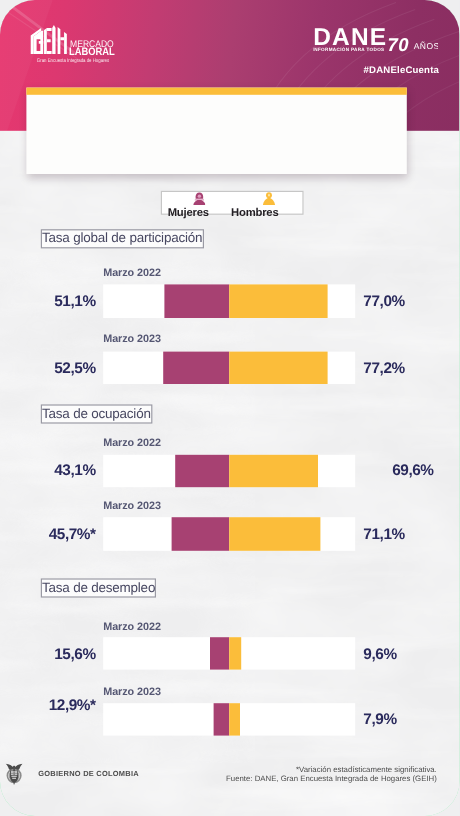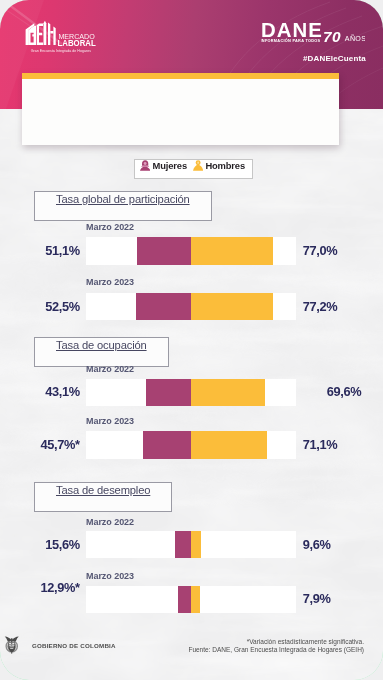--- a/index.html
+++ b/index.html
@@ -30,28 +30,28 @@
   .t-yellow{color:#f0a52e;}
 
   .badges{position:absolute;left:19px;top:49.2px;}
   .badge{display:inline-block;background:#dcdcdc;color:#3d3d3d;font-size:7.6px;font-weight:bold;
          padding:0 3.2px;line-height:12px;height:12px;white-space:nowrap;vertical-align:top;letter-spacing:.2px;}
   .badge+.badge{margin-left:3.7px;}
 
   
   .legend{position:absolute;left:133.5px;top:159px;width:117px;height:18px;background:#fff;
           border:1px solid #c6c6c6;}
-  .legend-item{position:absolute;top:0;height:100%;display:flex;align-items:flex-start;}
+  .legend-item{position:absolute;top:0;height:100%;display:flex;align-items:flex-end;flex-direction:column;}
   .legend-icon{width:10.3px;height:11px;margin-right:2.6px;flex:none;}
   .legend-label{font-size:9.4px;font-weight:bold;color:#231f24;letter-spacing:-.15px;}
 
   
   .sec-title{position:absolute;background:#fcfcfc;border:1px solid #9a9aa4;color:#474761;
-             font-size:11.2px;height:30px;line-height:15.6px;padding:0 21px;white-space:nowrap;
-             box-sizing:border-box;letter-spacing:-.16px;text-decoration:underline;}
+             font-size:11.2px;height:16px;line-height:15.6px;padding:0 0;white-space:nowrap;
+             box-sizing:border-box;letter-spacing:-.16px;}
   .grp-label{position:absolute;font-size:9px;font-weight:bold;color:#555773;letter-spacing:-.05px;line-height:9px;}
   .track{position:absolute;background:#fff;left:86px;width:210px;}
   .bar{position:absolute;top:0;height:100%;}
   .bar-w{background:#a74172;}
   .bar-m{background:#fbbd3a;}
   .val{position:absolute;font-size:12.8px;font-weight:bold;color:#2a2a5c;white-space:nowrap;letter-spacing:-.35px;line-height:13px;}
   .val-l{text-align:right;right:303.3px;}
   .val-r{left:302.8px;}
 
   

